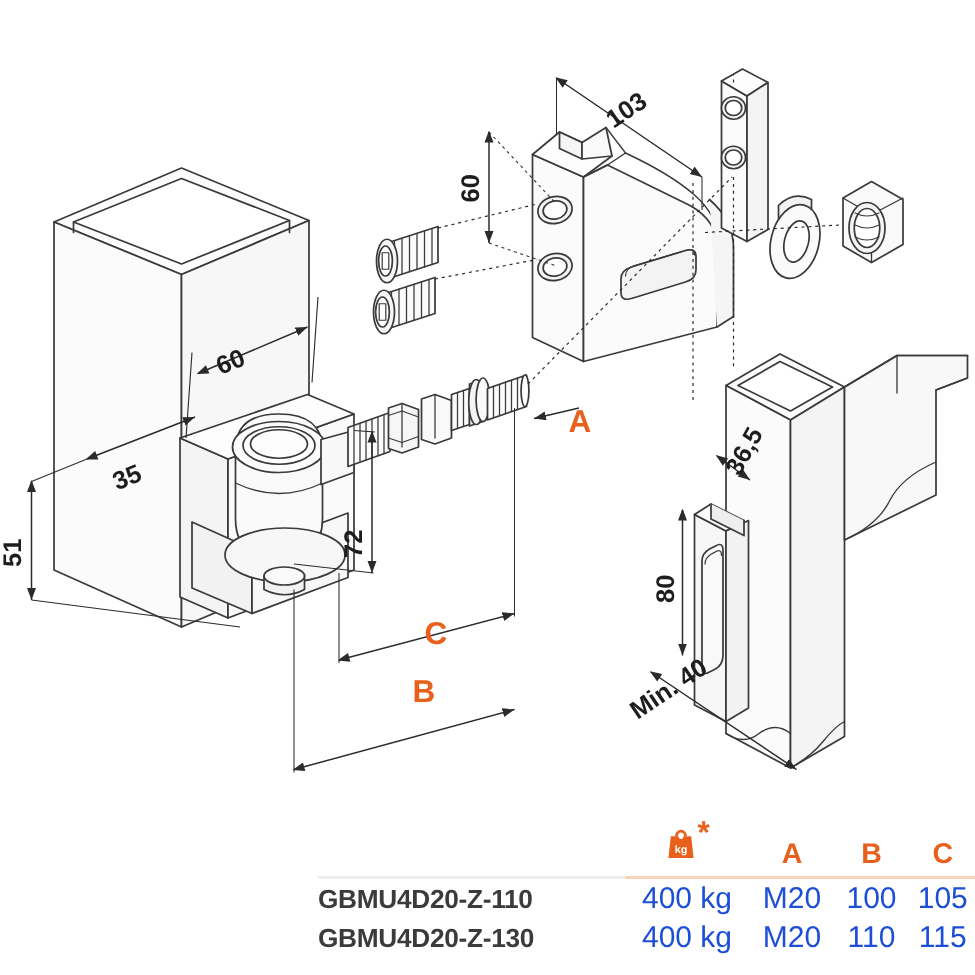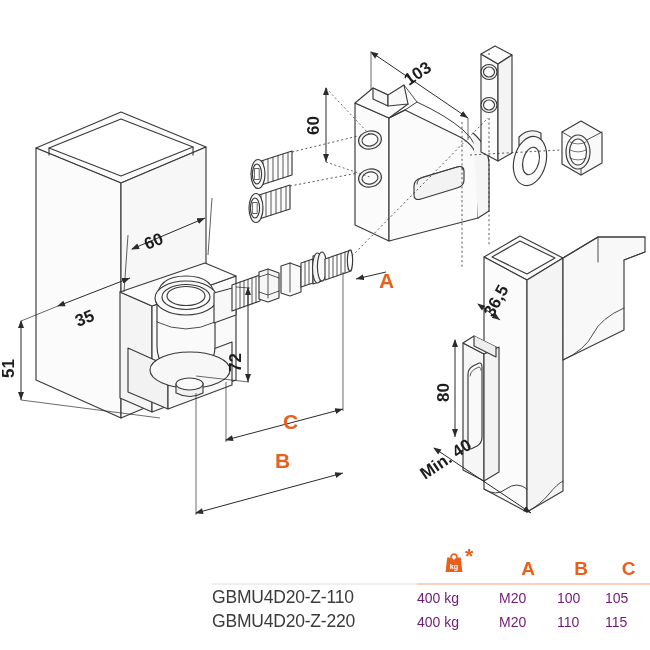--- a/index.html
+++ b/index.html
@@ -47,29 +47,30 @@
     color: #E8601C;
     padding: 1px 0 3px 0;
     text-align: center;
     vertical-align: bottom;
     border-bottom: 2px solid #F8D2BB;
   }
   .spec-table th.code-head {
     border-bottom: 2px solid #F0EDEA;
   }
   .spec-table td {
-    font-size: 14px;
-    color: #701a75;
+    font-size: 20px;
+    color: #1d4ed8;
     padding: 2px 0 1px 0;
+    text-align: center;
     white-space: nowrap;
   }
   .spec-table td.code {
     text-align: left;
     color: #3b3b3b;
-    font-weight: normal;
+    font-weight: bold;
     font-size: 17.5px;
     letter-spacing: -0.2px;
   }
   col.c-code { width: 205px; }
   col.c-kg   { width: 82px; }
   col.c-a    { width: 58px; }
   col.c-b    { width: 48px; }
   col.c-c    { width: 47px; }
 
   .kg-head-wrap {
@@ -428,21 +429,21 @@
       </thead>
       <tbody>
         <tr>
           <td class="code">GBMU4D20-Z-110</td>
           <td>400 kg</td>
           <td>M20</td>
           <td>100</td>
           <td>105</td>
         </tr>
         <tr>
-          <td class="code">GBMU4D20-Z-220</td>
+          <td class="code">GBMU4D20-Z-130</td>
           <td>400 kg</td>
           <td>M20</td>
           <td>110</td>
           <td>115</td>
         </tr>
       </tbody>
     </table>
   </div>
 
 </div>

